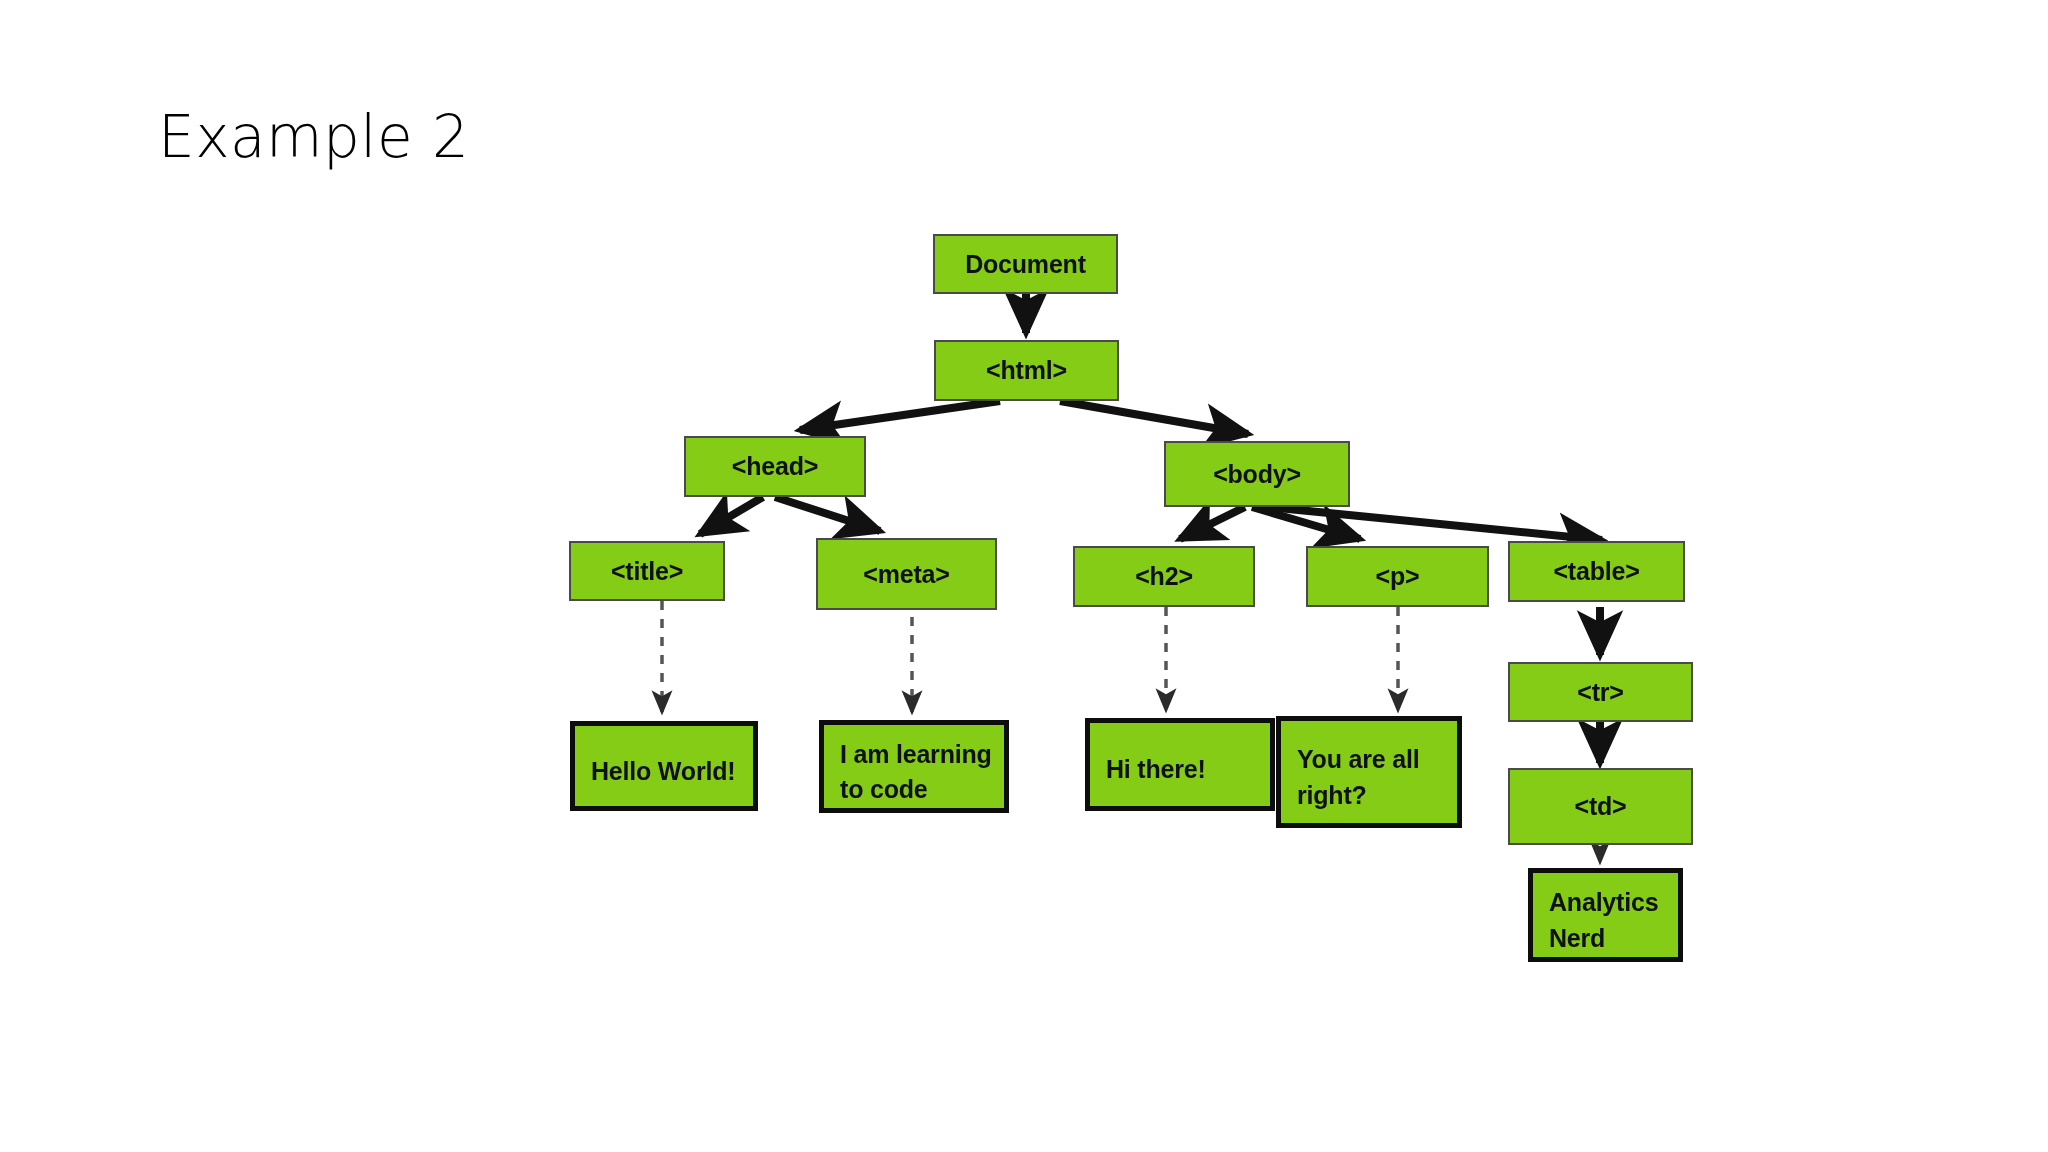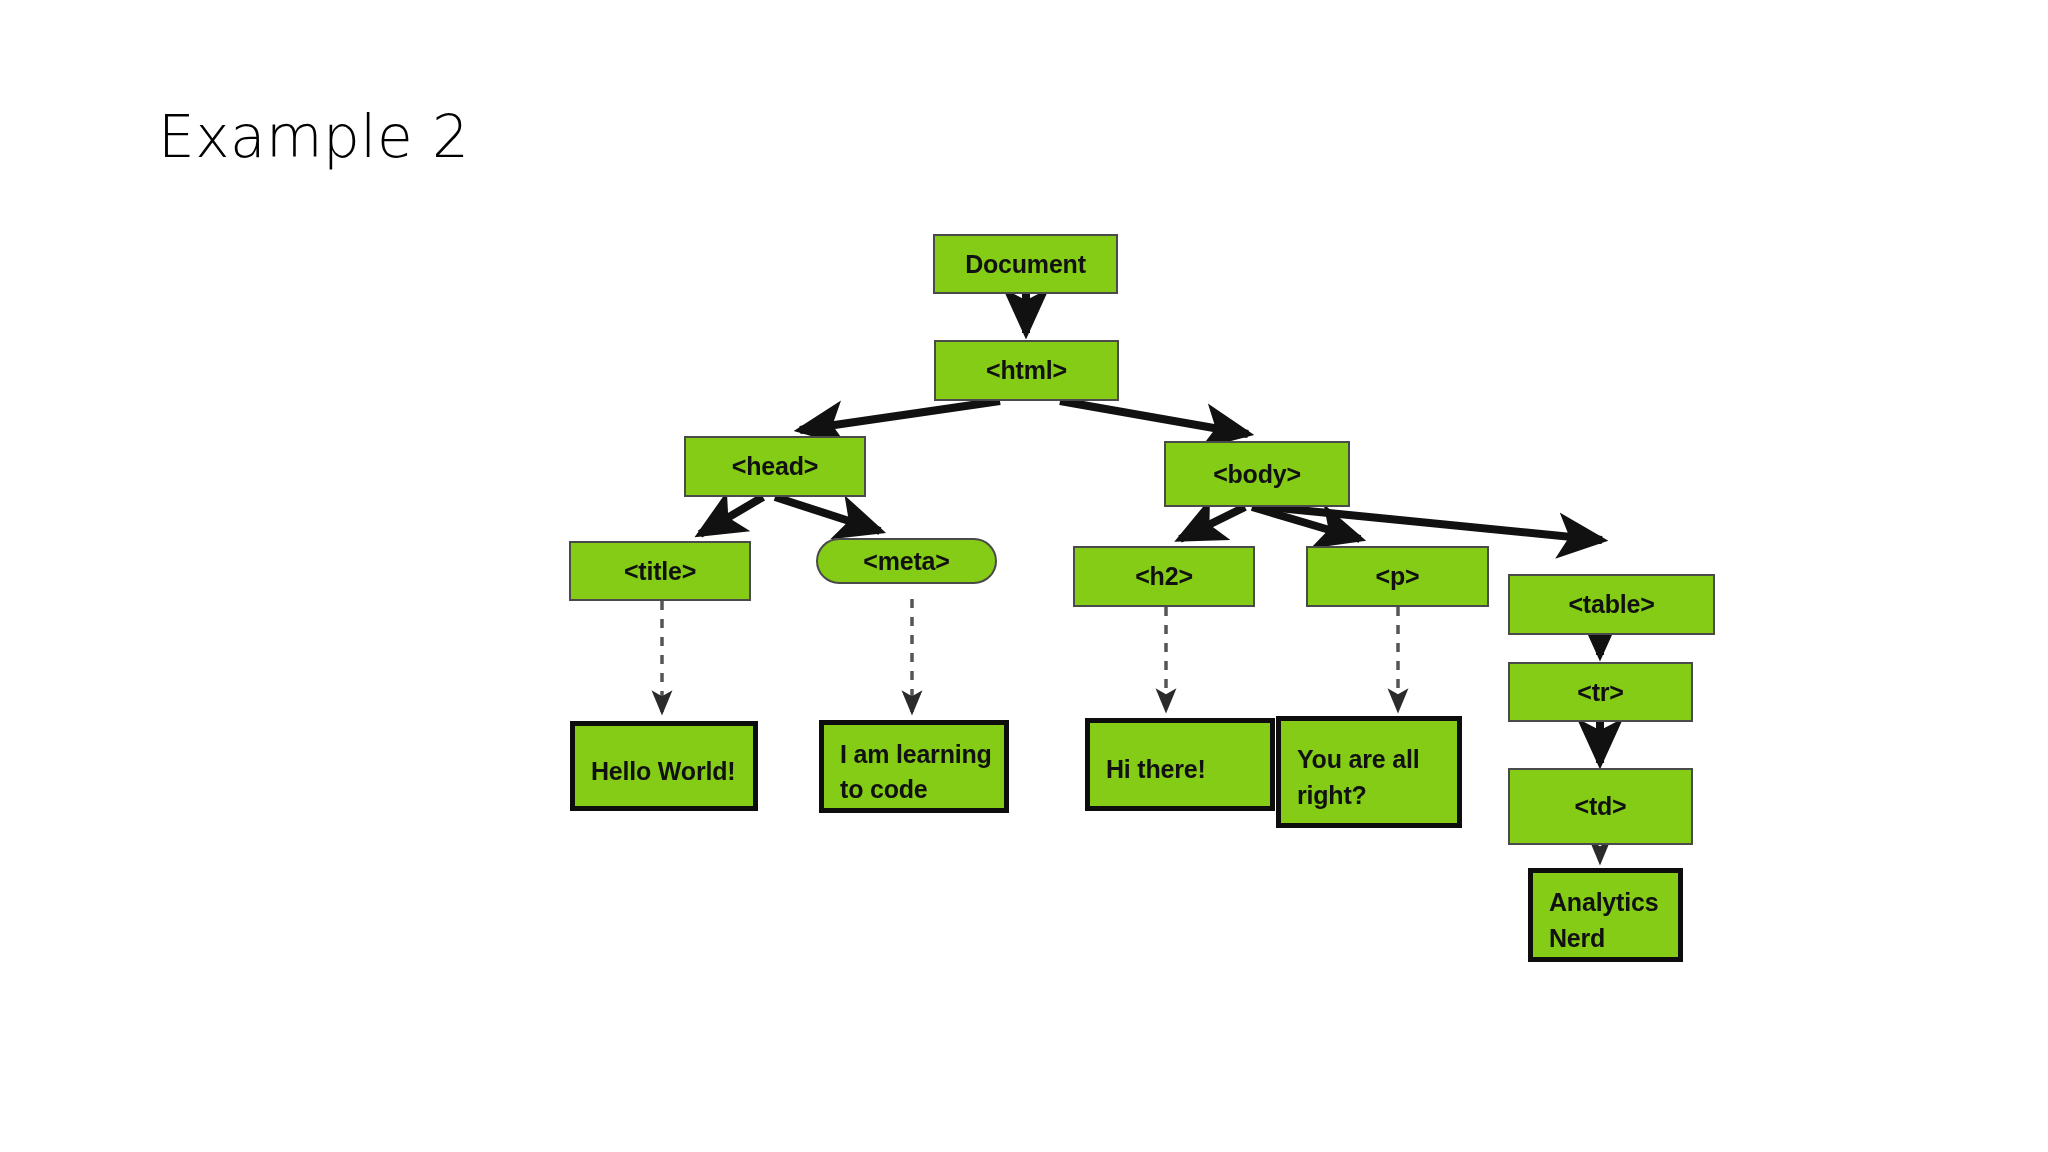--- a/index.html
+++ b/index.html
@@ -136,37 +136,37 @@
   </div>
 
   <div class="node tag" style="left:684px; top:436px; width:182px; height:61px;">
     <span>&lt;head&gt;</span>
   </div>
 
   <div class="node tag" style="left:1164px; top:441px; width:186px; height:66px;">
     <span>&lt;body&gt;</span>
   </div>
 
-  <div class="node tag" style="left:569px; top:541px; width:182px; height:60px;">
+  <div class="node tag" style="left:569px; top:541px; width:156px; height:60px;">
     <span>&lt;title&gt;</span>
   </div>
 
-  <div class="node tag" style="left:816px; top:538px; width:181px; height:46px;border-radius:25px;">
+  <div class="node tag" style="left:816px; top:538px; width:181px; height:72px;">
     <span>&lt;meta&gt;</span>
   </div>
 
   <div class="node tag" style="left:1073px; top:546px; width:182px; height:61px;">
     <span>&lt;h2&gt;</span>
   </div>
 
   <div class="node tag" style="left:1306px; top:546px; width:183px; height:61px;">
     <span>&lt;p&gt;</span>
   </div>
 
-  <div class="node tag" style="left:1508px; top:541px; width:207px; height:61px;margin-top:33px;">
+  <div class="node tag" style="left:1508px; top:541px; width:177px; height:61px;">
     <span>&lt;table&gt;</span>
   </div>
 
   <div class="node tag" style="left:1508px; top:662px; width:185px; height:60px;">
     <span>&lt;tr&gt;</span>
   </div>
 
   <div class="node tag" style="left:1508px; top:768px; width:185px; height:77px;">
     <span>&lt;td&gt;</span>
   </div>

